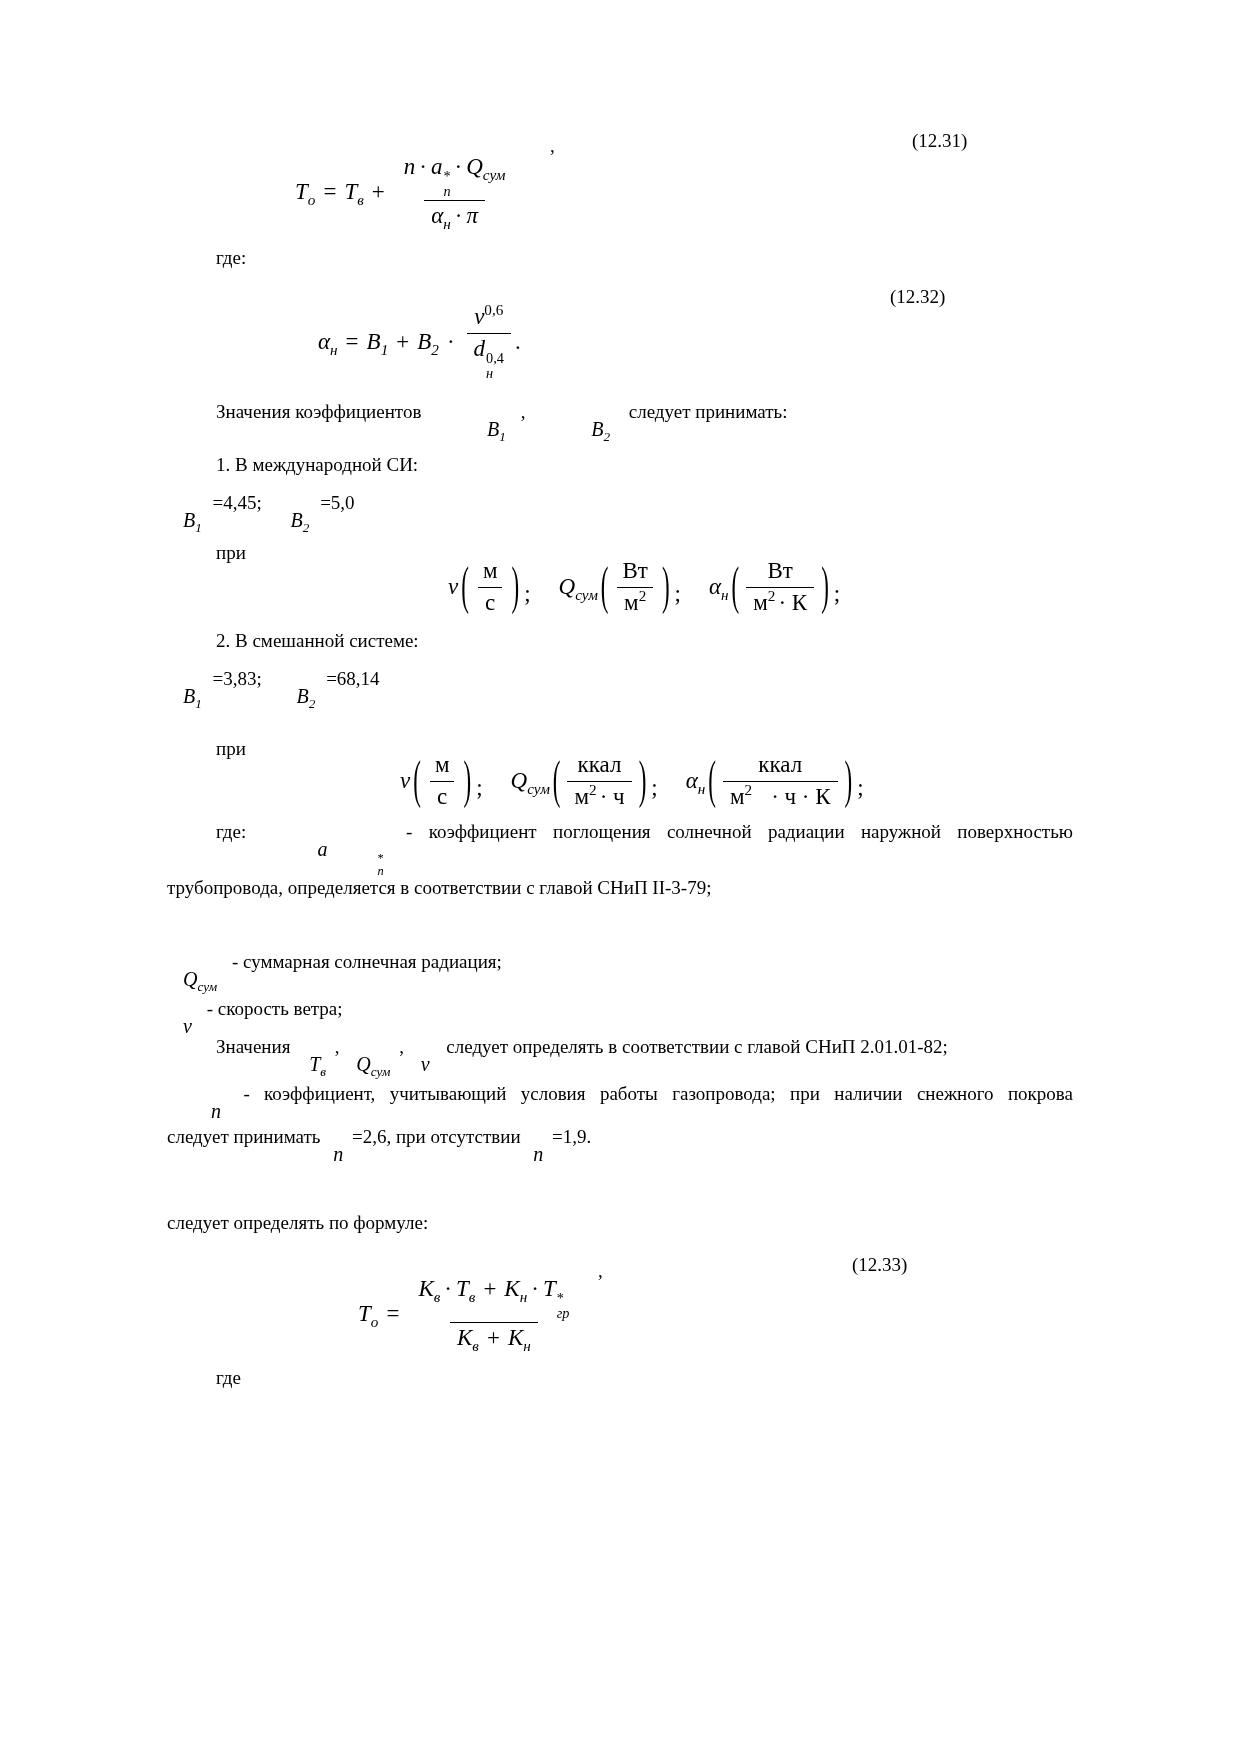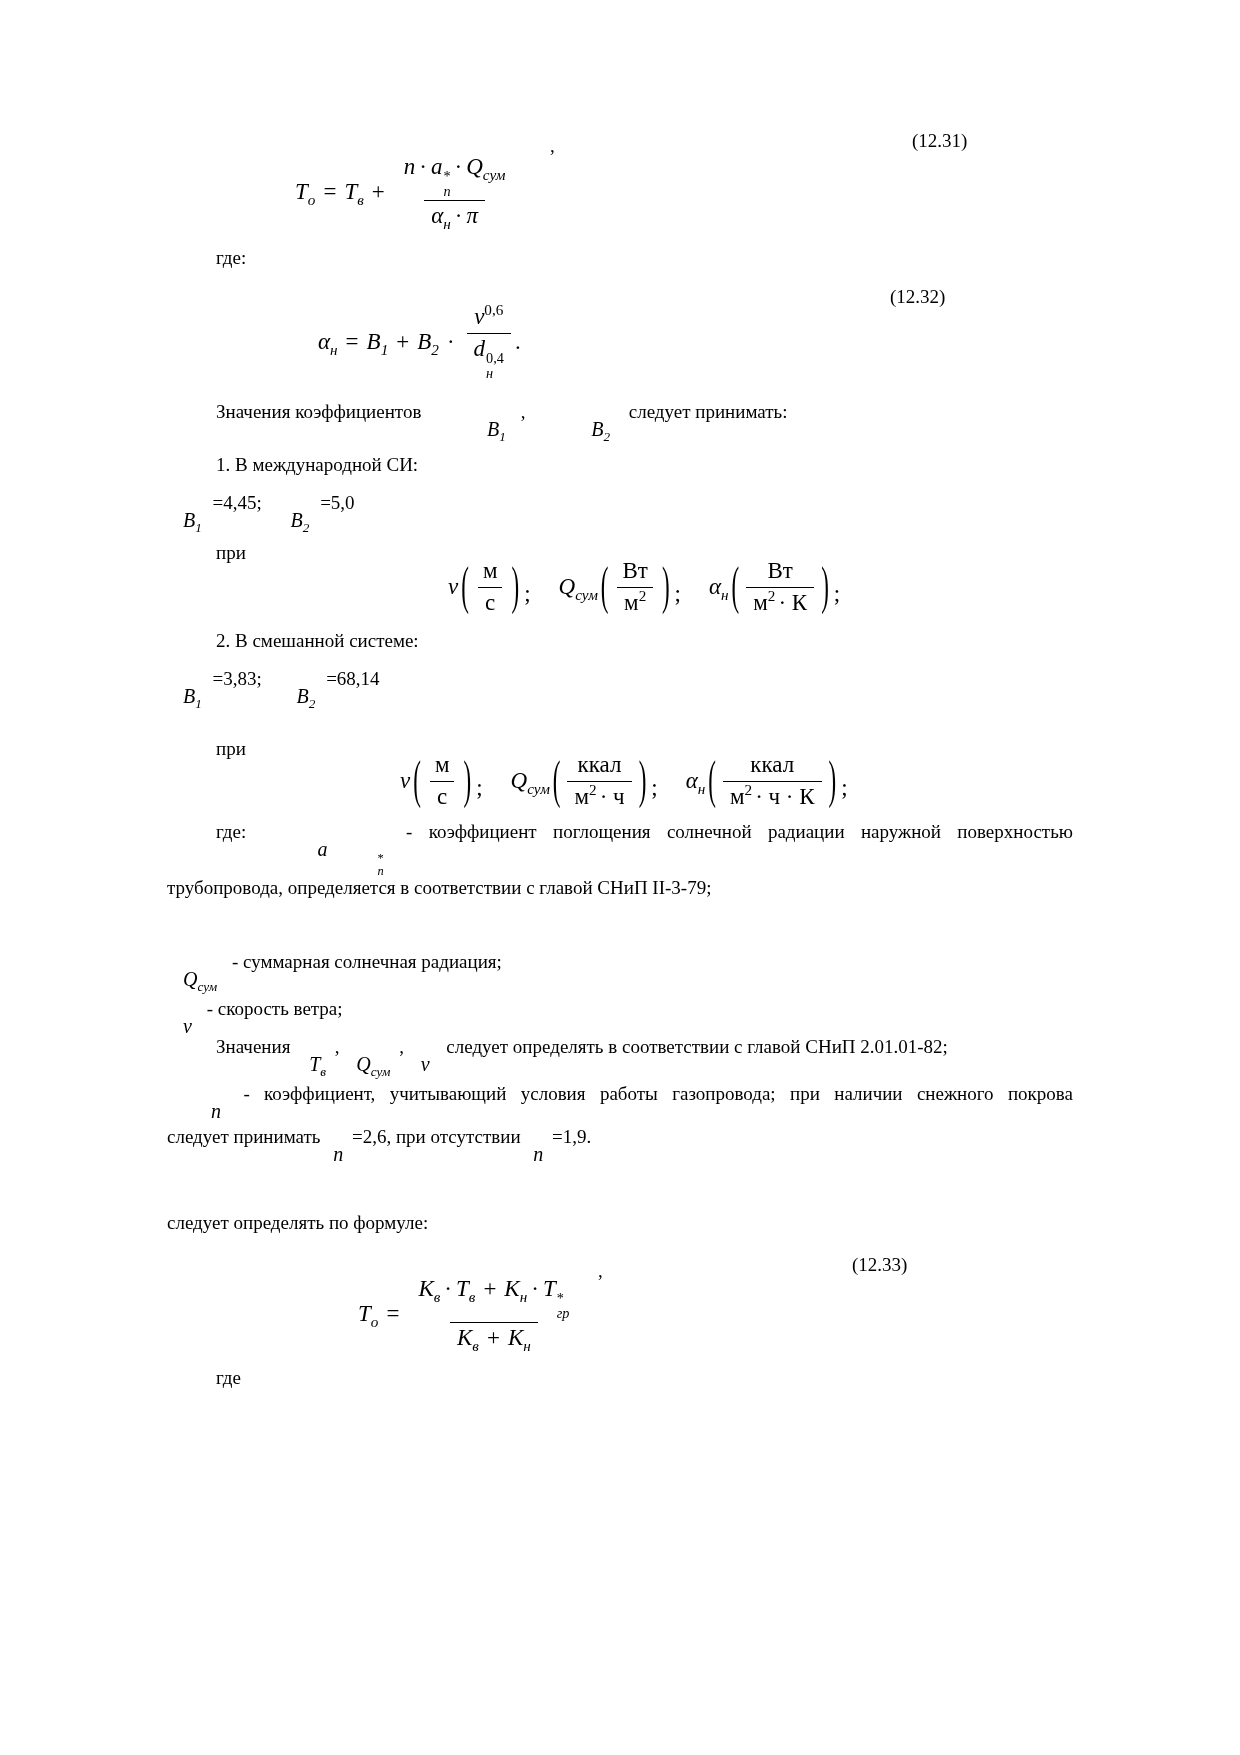--- a/index.html
+++ b/index.html
@@ -156,21 +156,21 @@
         <span class="fr-den up"><span>м</span><sup>2</sup><span style="margin-left:3px;">· ч</span></span>
       </span>
       <span class="bp">)</span>
       <span class="semi">;</span>
     </span>
     <span class="ug">
       <span class="grp"><span class="it">α</span><sub>н</sub></span>
       <span class="bp">(</span>
       <span class="frac">
         <span class="fr-num up">ккал</span>
-        <span class="fr-den up"><span>м</span><sup>2</sup><span style="margin-left:3px;">· ч · К</span></span>
+        <span class="fr-den up"><span>м</span><sup>2</sup><span style="margin-left:19px;">· ч · К</span></span>
       </span>
       <span class="bp">)</span>
       <span class="semi">;</span>
     </span>
   </div>
 
   <div class="abs t just" style="left:167px; top:818px; width:906px; text-indent:49px;">
     <span>где:</span>
     <span class="drop" style="margin:0 6px;"><span class="it">a</span><span class="stk">
           <span class="stk-sup">*</span>

